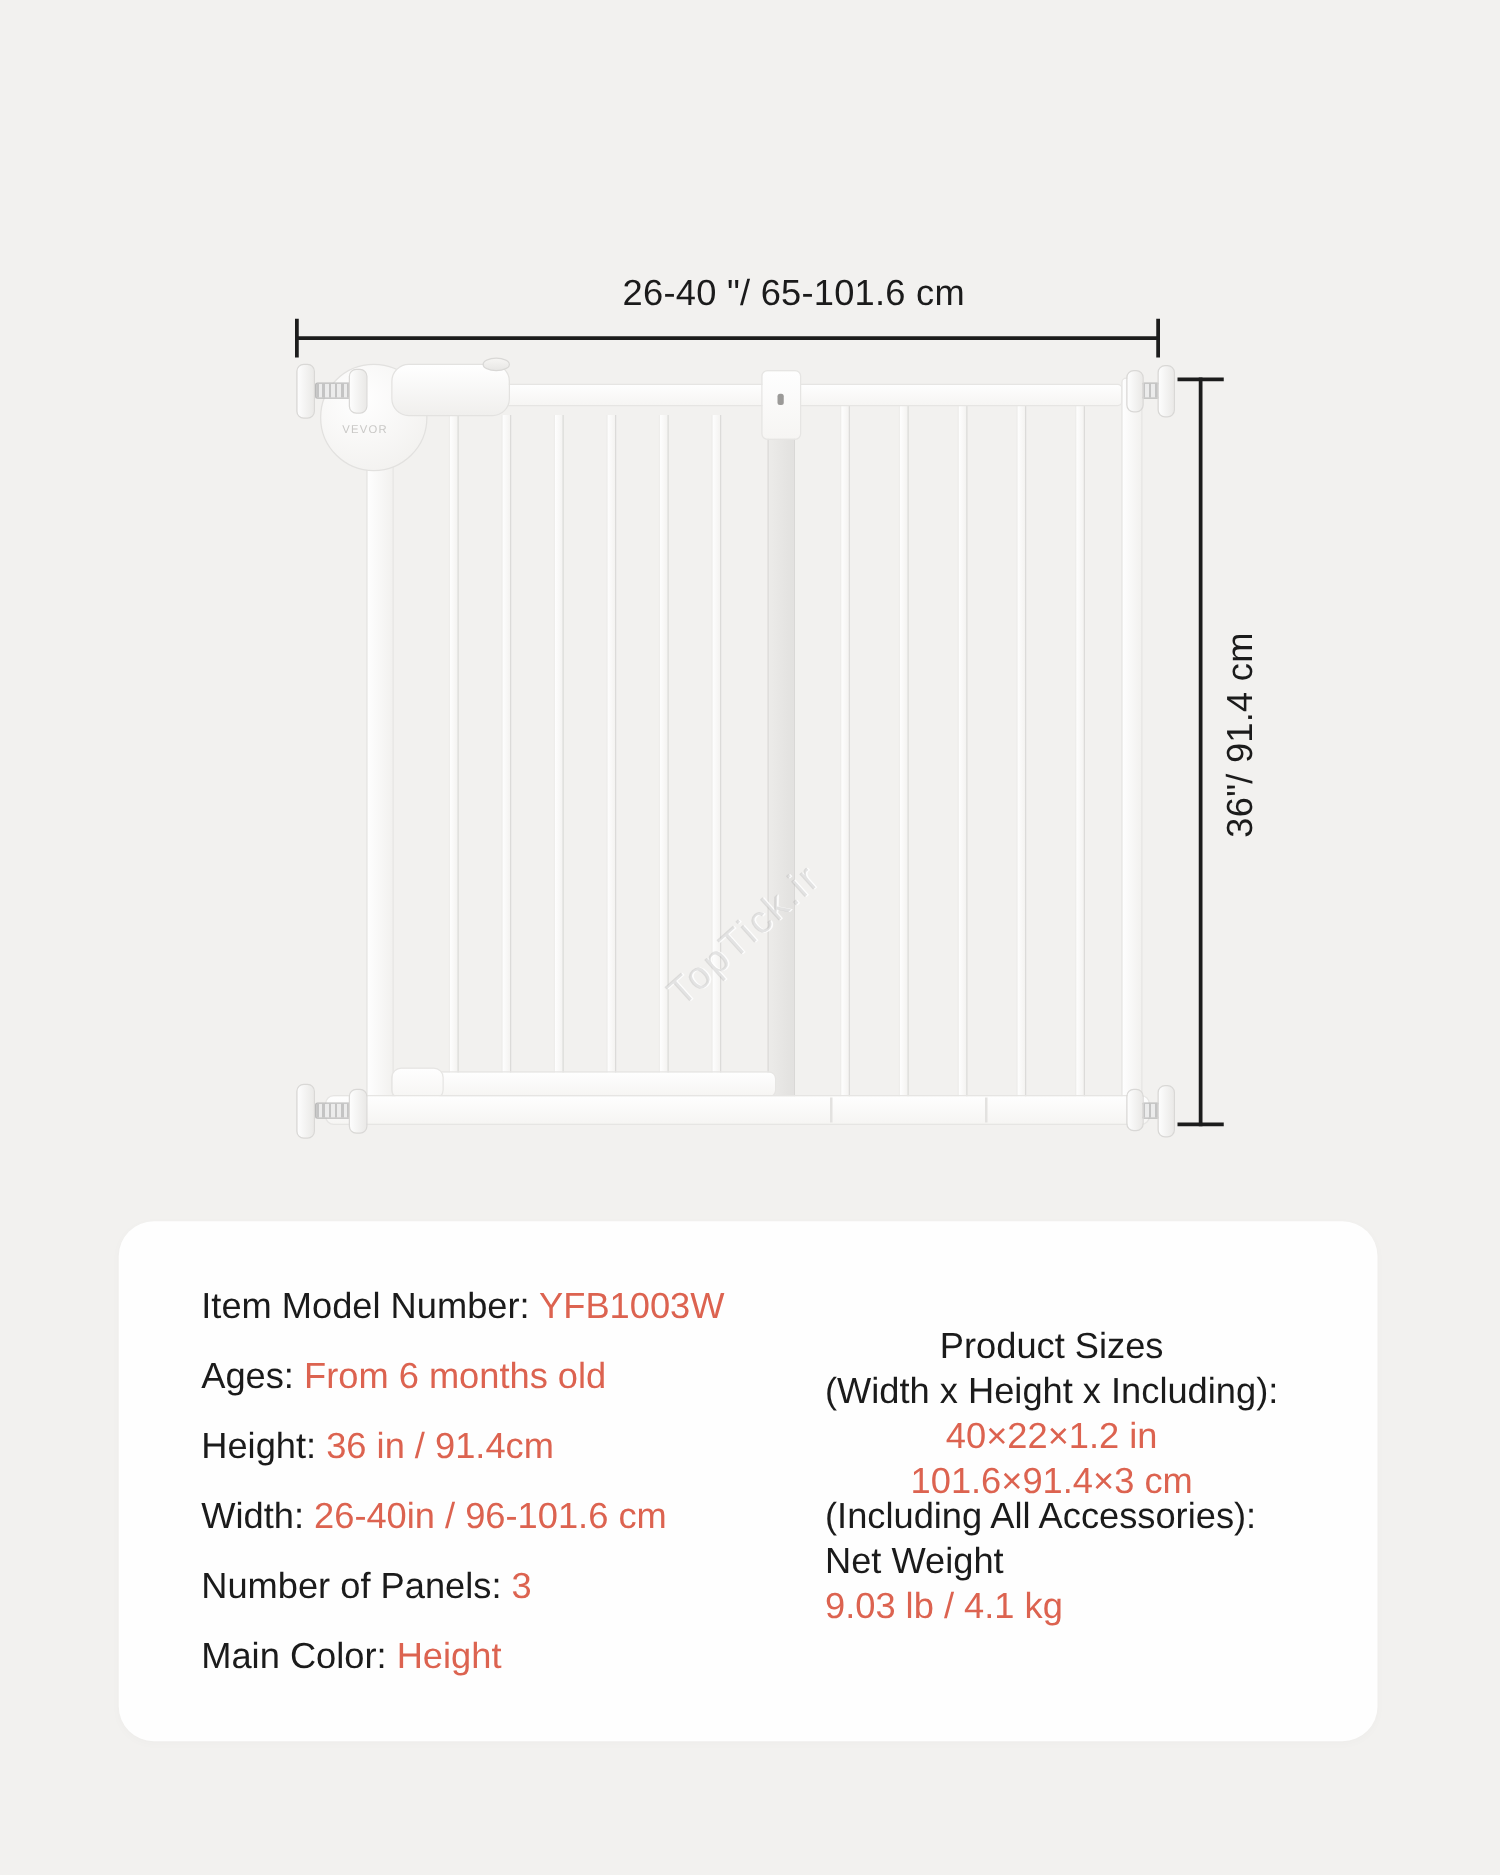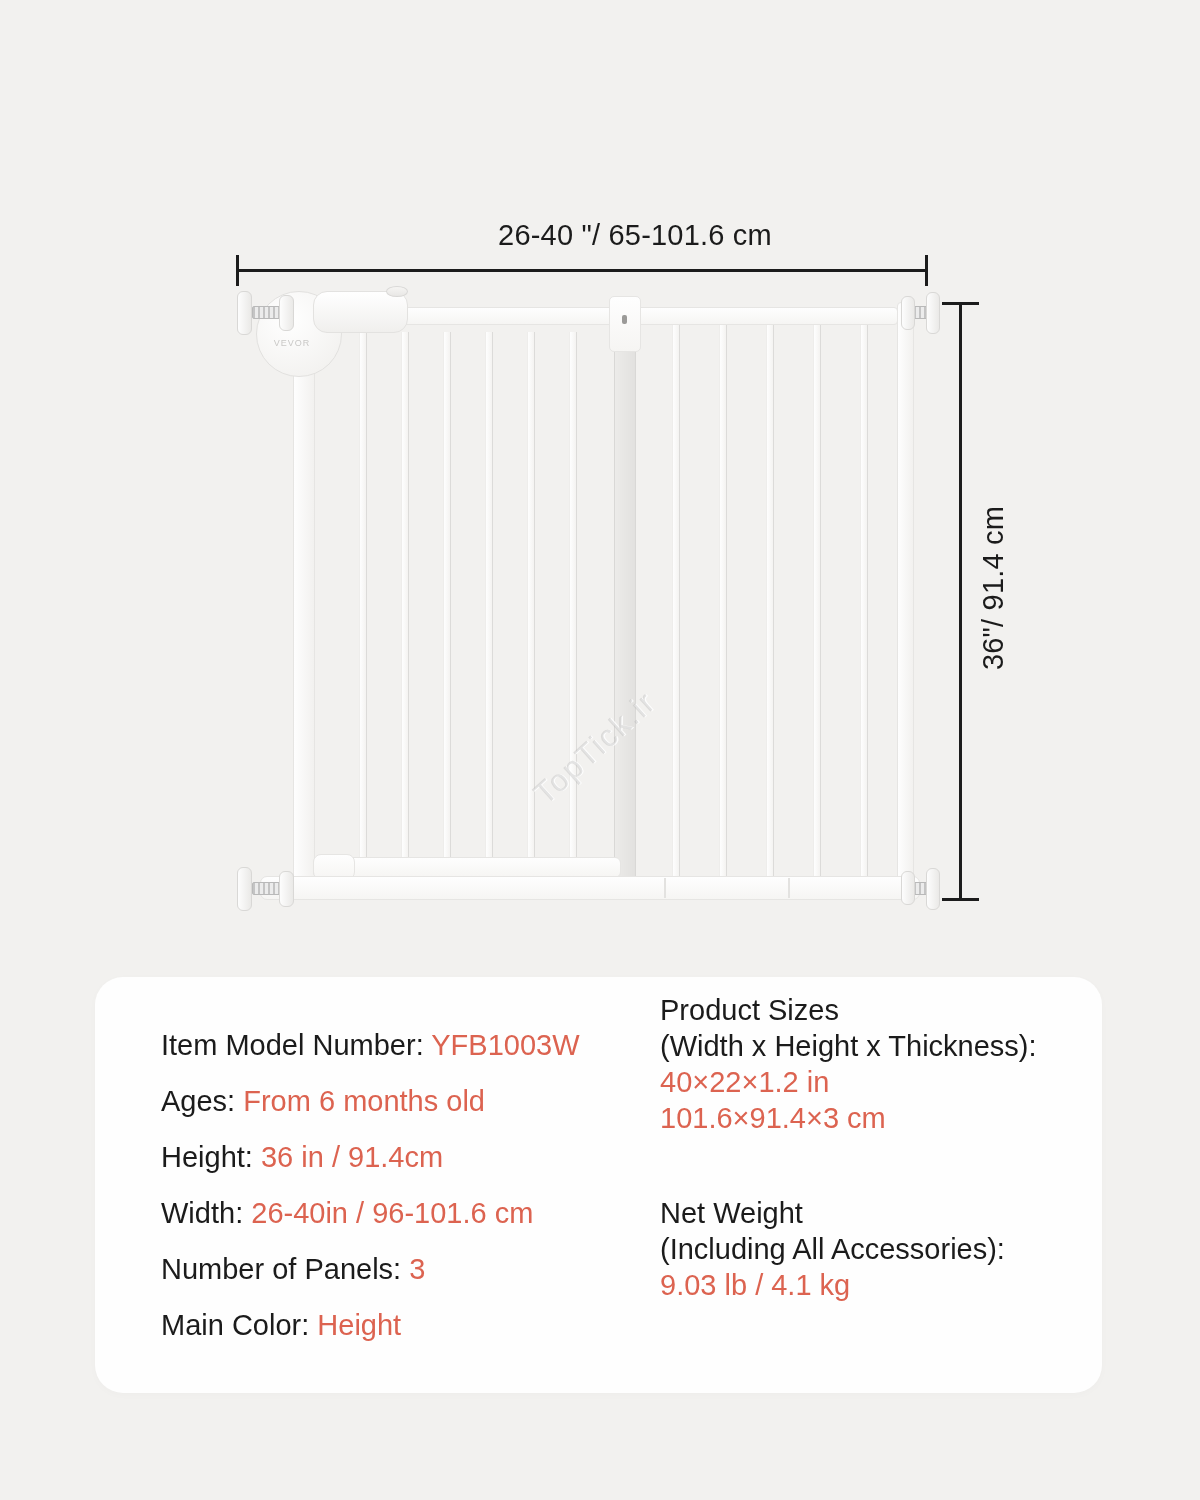--- a/index.html
+++ b/index.html
@@ -232,23 +232,23 @@
 </div>
 <div class="spec-row" style="top:1253px;">
   <span>Number of Panels:</span>
   <span class="val">3</span>
 </div>
 <div class="spec-row" style="top:1309px;">
   <span>Main Color:</span>
   <span class="val">Height</span>
 </div>
 
-<div class="spec-group" style="top:992px;">
+<div class="spec-group" style="top:1059px;text-align:center;">
   <span class="ttl">Product Sizes</span>
-  <span class="ttl">(Width x Height x Thickness):</span>
+  <span class="ttl">(Width x Height x Including):</span>
   <span class="val">40×22×1.2 in</span>
   <span class="val">101.6×91.4×3 cm</span>
 </div>
 <div class="spec-group" style="top:1195px;">
+  <span class="ttl">(Including All Accessories):</span>
   <span class="ttl">Net Weight</span>
-  <span class="ttl">(Including All Accessories):</span>
   <span class="val">9.03 lb / 4.1 kg</span>
 </div>
 
 </body></html>

